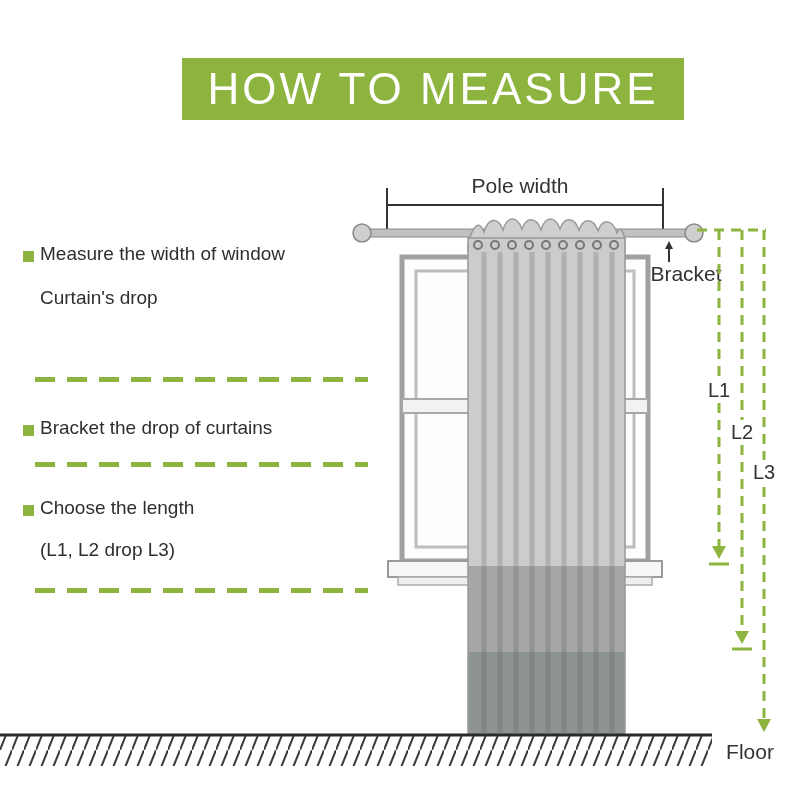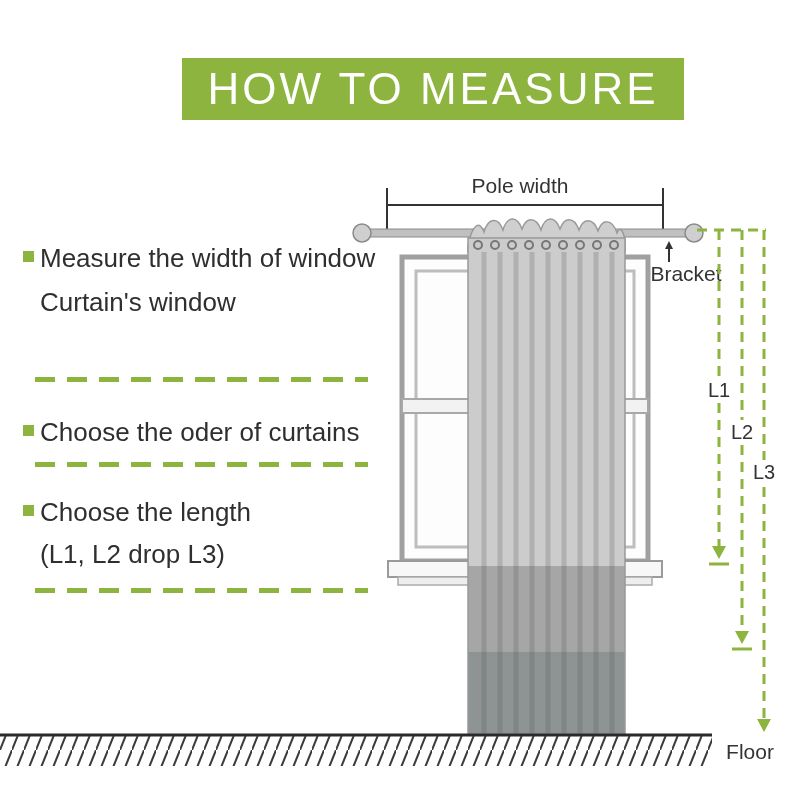--- a/index.html
+++ b/index.html
@@ -8,21 +8,21 @@
     font-family:"Liberation Sans", sans-serif;color:#333333;
   }
   .banner{
     position:absolute;left:150px;top:58px;width:502px;height:62px;
     background:#8cb43e;display:flex;align-items:center;justify-content:center;margin-left:32px;
   }
   .banner span{
     color:#ffffff;font-size:44px;letter-spacing:3px;font-weight:400;white-space:nowrap;
   }
   .instr-line{
-    position:absolute;left:40px;font-size:26px;color:#2f2f2f;white-space:nowrap;
+    position:absolute;left:40px;font-size:19px;color:#2f2f2f;white-space:nowrap;
   }
   .bullet{
     position:absolute;left:23px;width:11px;height:11px;background:#8cb43e;
   }
   .sep{
     position:absolute;left:35px;width:333px;height:5px;
     background:repeating-linear-gradient(90deg,#8cb43e 0 20px,transparent 20px 32px);
   }
   svg{position:absolute;left:0;top:0;}
   text{font-family:"Liberation Sans", sans-serif;fill:#333333;}
@@ -31,25 +31,25 @@
 <body>
 
 <div class="page">
 
   <div class="banner">
     <span>HOW TO MEASURE</span>
   </div>
 
   <span class="bullet" style="top:251px"></span>
   <div class="instr-line" style="top:243px">Measure the width of window</div>
-  <div class="instr-line" style="top:287px">Curtain's window</div>
+  <div class="instr-line" style="top:287px">Curtain's drop</div>
   <div class="sep" style="top:377px"></div>
 
   <span class="bullet" style="top:425px"></span>
-  <div class="instr-line" style="top:417px">Choose the oder of curtains</div>
+  <div class="instr-line" style="top:417px">Bracket the drop of curtains</div>
   <div class="sep" style="top:462px"></div>
 
   <span class="bullet" style="top:505px"></span>
   <div class="instr-line" style="top:497px">Choose the length</div>
   <div class="instr-line" style="top:539px">(L1, L2 drop L3)</div>
   <div class="sep" style="top:588px"></div>
 
   <svg width="800" height="800" viewBox="0 0 800 800">
     <defs>
       <pattern id="hatch" width="12" height="30" patternUnits="userSpaceOnUse">

